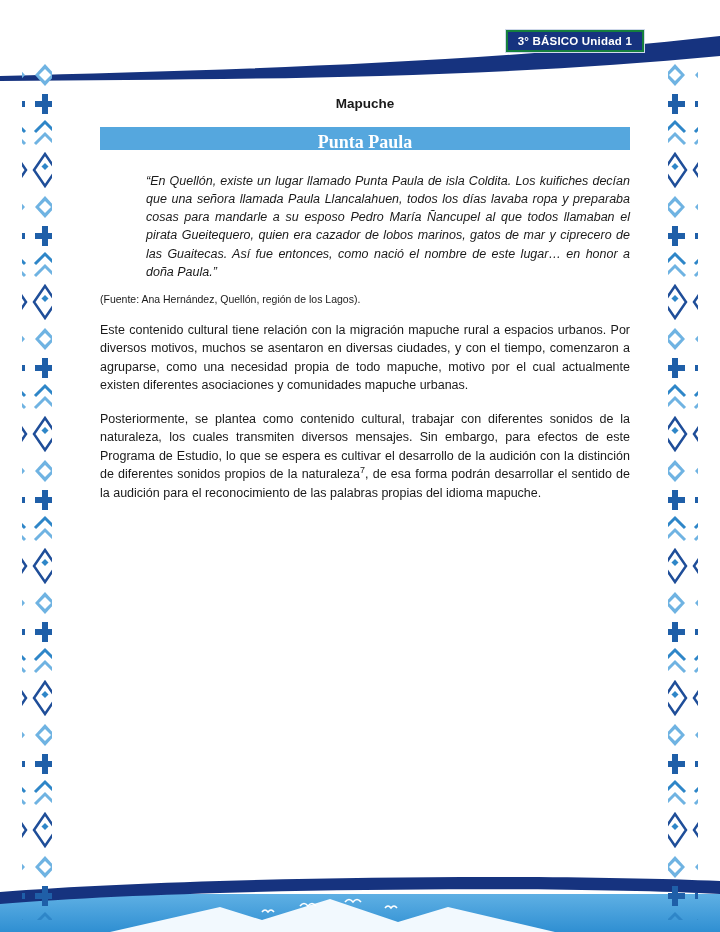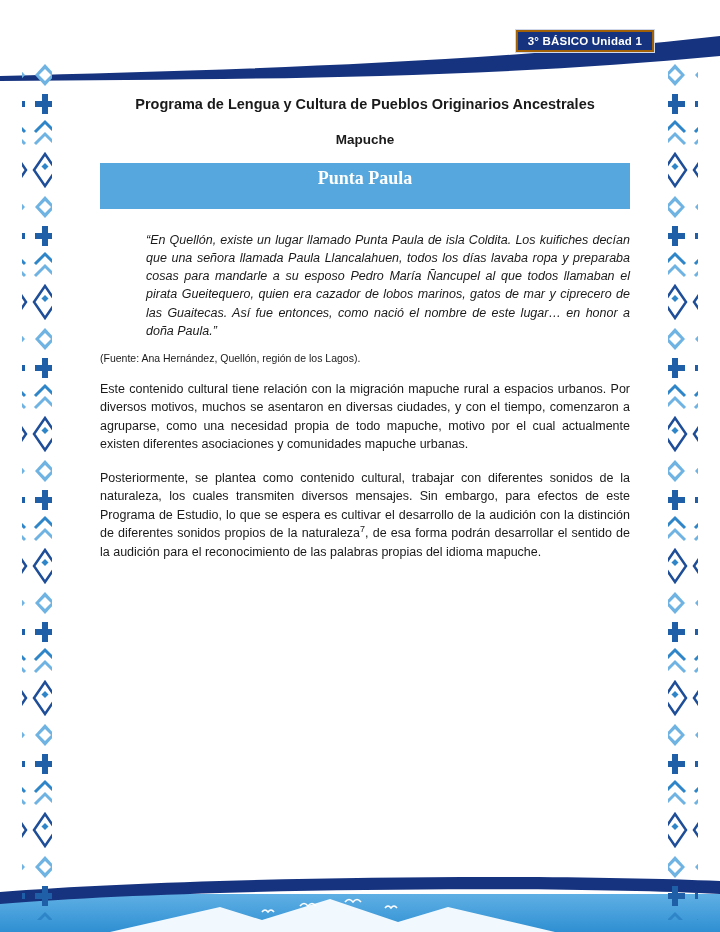--- a/index.html
+++ b/index.html
@@ -16,24 +16,24 @@
     width:720px;height:932px;
     margin:0 auto;
     background:#ffffff;
     overflow:hidden;
     font-family:"Liberation Sans", sans-serif;
     color:var(--ink);
   }
   
   .top-swoosh{position:absolute;top:0;left:0;z-index:2;pointer-events:none;}
   .badge{
-    position:absolute;top:30px;right:66px;z-index:3;
+    position:absolute;top:30px;right:76px;z-index:3;
     background:var(--badge_bg);
     color:#fff;
-    border:2px solid #a16207;
+    border:2px solid #15803d;
     outline:1px solid #cfd8ea;
     font-size:11.5px;font-weight:bold;
     padding:3px 10px;
     letter-spacing:.2px;
     white-space:nowrap;
   }
   
   .borders{position:absolute;top:0;left:0;z-index:4;pointer-events:none;}
   
   .content{
@@ -49,21 +49,21 @@
     font-size:13.5px;font-weight:bold;
     margin-bottom:16px;
   }
   .banner{
     background:var(--banner_bg);
     color:#ffffff;
     text-align:center;
     font-family:"Liberation Serif", serif;
     font-weight:bold;
     font-size:18px;
-    height:46px;line-height:30px;
+    height:23px;line-height:30px;
     margin-bottom:22px;
   }
   .quote{
     font-style:italic;
     font-size:12.5px;
     line-height:1.45;
     text-align:justify;
     margin-bottom:12px;
     margin-left:46px;
   }
@@ -114,21 +114,20 @@
         <path d="M5,86 L15,76 L25,86" fill="none" stroke="#6FB3E2" stroke-width="3"></path>
         <polygon points="15,96 26,112 15,128 4,112" fill="none" stroke="#1F4E99" stroke-width="2.5"></polygon>
         <rect x="12.5" y="106" width="5" height="5" fill="#2E86C8" transform="rotate(45 15 108.5)"></rect>
       </pattern>
     </defs>
     <rect x="22" y="58" width="30" height="862" fill="url(#totem)"></rect>
     <rect x="668" y="58" width="30" height="862" fill="url(#totem)"></rect>
   </svg>
 
   <div class="content">
-    <div class="program-title">Programa de Lengua y Cultura de Pueblos Originarios Ancestrales</div>
     <div class="subtitle">Mapuche</div>
     <div class="banner">Punta Paula</div>
 
     <p class="quote">“En Quellón, existe un lugar llamado Punta Paula de isla Coldita. Los kuifiches decían que una señora llamada Paula Llancalahuen, todos los días lavaba ropa y preparaba cosas para mandarle a su esposo Pedro María Ñancupel al que todos llamaban el pirata Gueitequero, quien era cazador de lobos marinos, gatos de mar y ciprecero de las Guaitecas. Así fue entonces, como nació el nombre de este lugar… en honor a doña Paula.”</p>
 
     <p class="source">(Fuente: Ana Hernández, Quellón, región de los Lagos).</p>
 
     <p class="body-par">Este contenido cultural tiene relación con la migración mapuche rural a espacios urbanos. Por diversos motivos, muchos se asentaron en diversas ciudades, y con el tiempo, comenzaron a agruparse, como una necesidad propia de todo mapuche, motivo por el cual actualmente existen diferentes asociaciones y comunidades mapuche urbanas.</p>
 
     <p class="body-par"><span>Posteriormente, se plantea como contenido cultural, trabajar con diferentes sonidos de la naturaleza, los cuales transmiten diversos mensajes. Sin embargo, para efectos de este Programa de Estudio, lo que se espera es cultivar el desarrollo de la audición con la distinción de diferentes sonidos propios de la naturaleza</span><sup>7</sup><span>, de esa forma podrán desarrollar el sentido de la audición para el reconocimiento de las palabras propias del idioma mapuche.</span></p>

